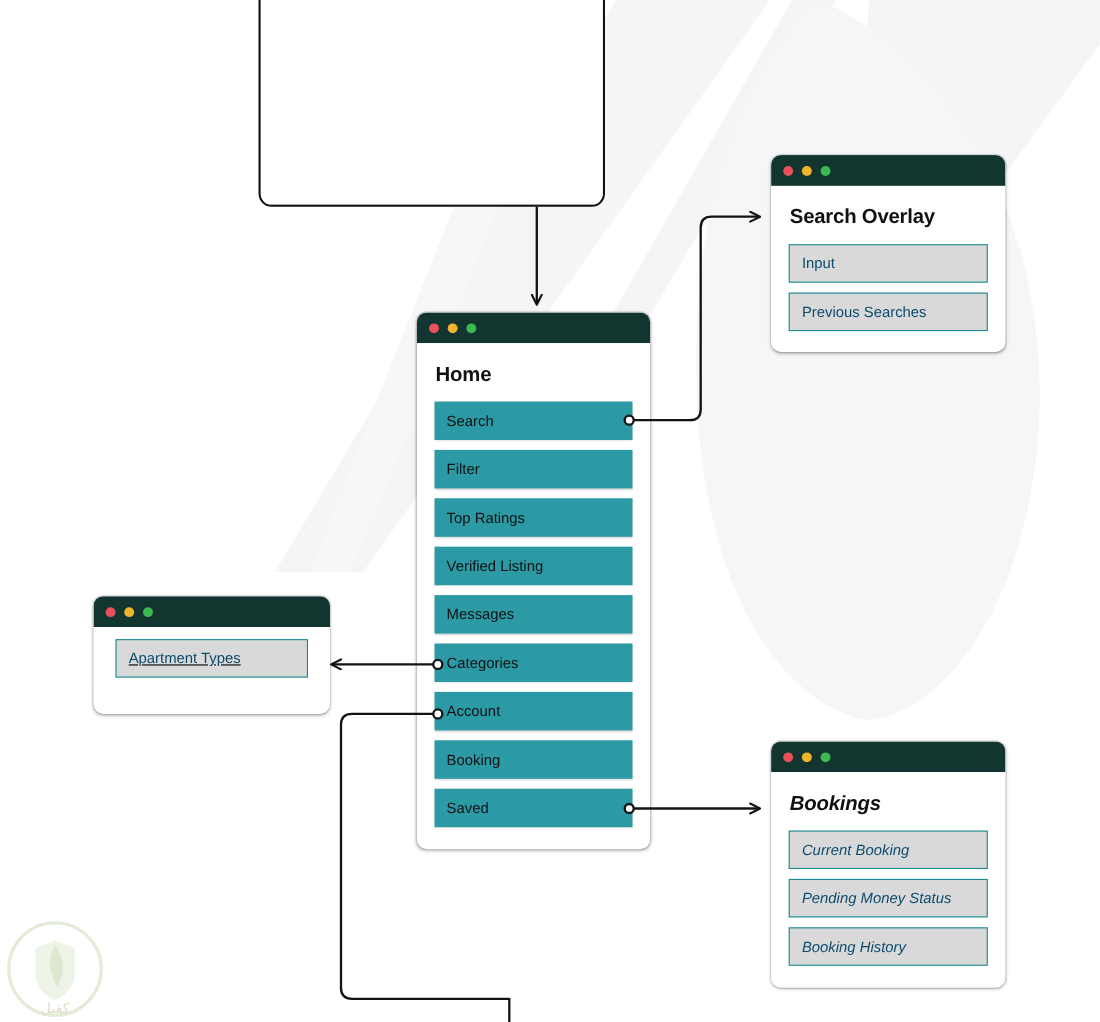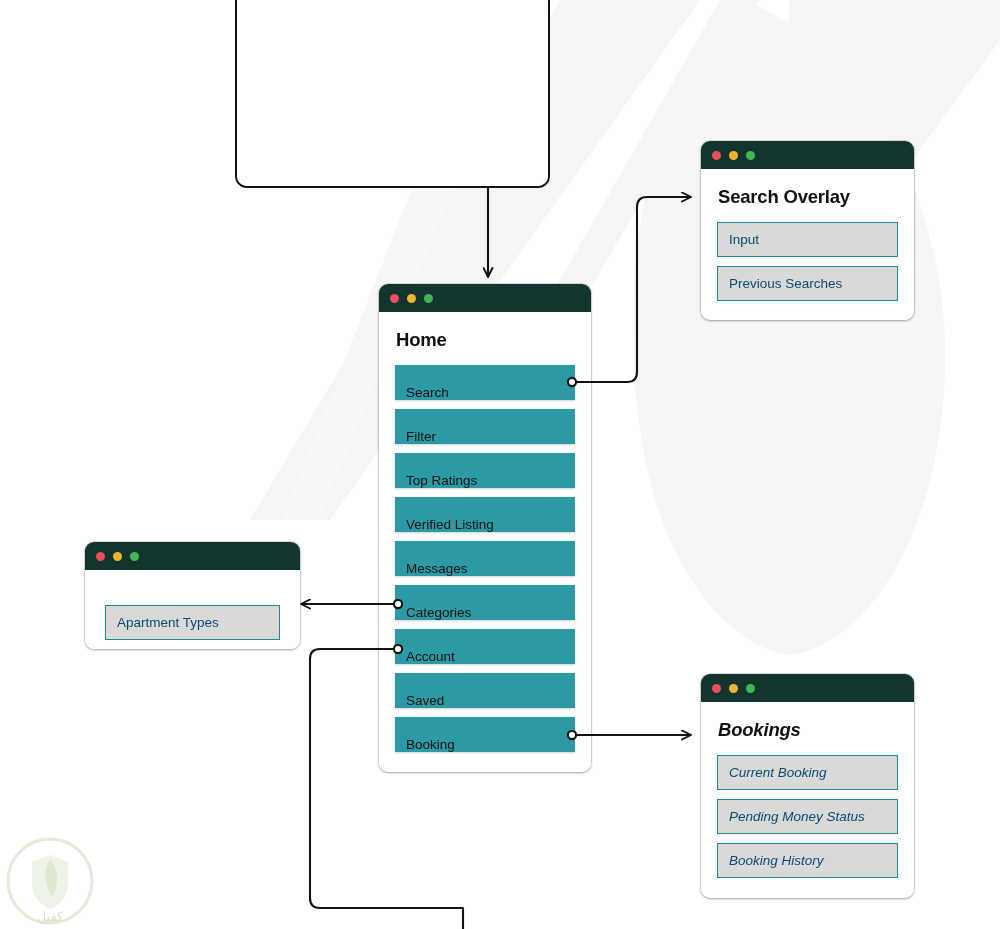--- a/index.html
+++ b/index.html
@@ -57,21 +57,21 @@
     color: #0f1114;
     letter-spacing: -0.2px;
     margin: 3px 0 14px 1px;
   }
 
   
   .teal-item {
     height: 35px;
     background: #2b9aa4;
     display: flex;
-    align-items: flex-end;
+    align-items: center;
     padding-left: 11px;
     font-size: 13.5px;
     color: #101114;
     margin-bottom: 9px;
     box-shadow: 0 1px 2px rgba(0,0,0,0.18);
   }
   .teal-item:last-child { margin-bottom: 0; }
 
   
   .gray-item {
@@ -172,24 +172,24 @@
       <div class="teal-item">
         <span>Messages</span>
       </div>
       <div class="teal-item">
         <span>Categories</span>
       </div>
       <div class="teal-item">
         <span>Account</span>
       </div>
       <div class="teal-item">
+        <span>Booking</span>
+      </div>
+      <div class="teal-item">
         <span>Saved</span>
-      </div>
-      <div class="teal-item">
-        <span>Booking</span>
       </div>
     </div>
   </div>
 
   <div class="window" id="win-search">
     <div class="titlebar">
       <span class="dot red"></span>
       <span class="dot yellow"></span>
       <span class="dot green"></span>
     </div>
@@ -223,21 +223,21 @@
       </div>
     </div>
   </div>
 
   <div class="window" id="win-apt">
     <div class="titlebar">
       <span class="dot red"></span>
       <span class="dot yellow"></span>
       <span class="dot green"></span>
     </div>
-    <div class="win-body" style="padding:35px 20px;">
+    <div class="win-body" style="padding:11px 20px;text-decoration:underline;">
       <div class="gray-item">
         <span>Apartment Types</span>
       </div>
     </div>
   </div>
 
   <svg id="connectors" viewBox="0 0 1000 929">
     <defs>
       <marker id="ah" markerWidth="11" markerHeight="11" refX="9" refY="5.5" orient="auto" markerUnits="userSpaceOnUse">
         <path d="M1,1 L10,5.5 L1,10" fill="none" stroke="#111315" stroke-width="1.9" stroke-linecap="round" stroke-linejoin="round"></path>

